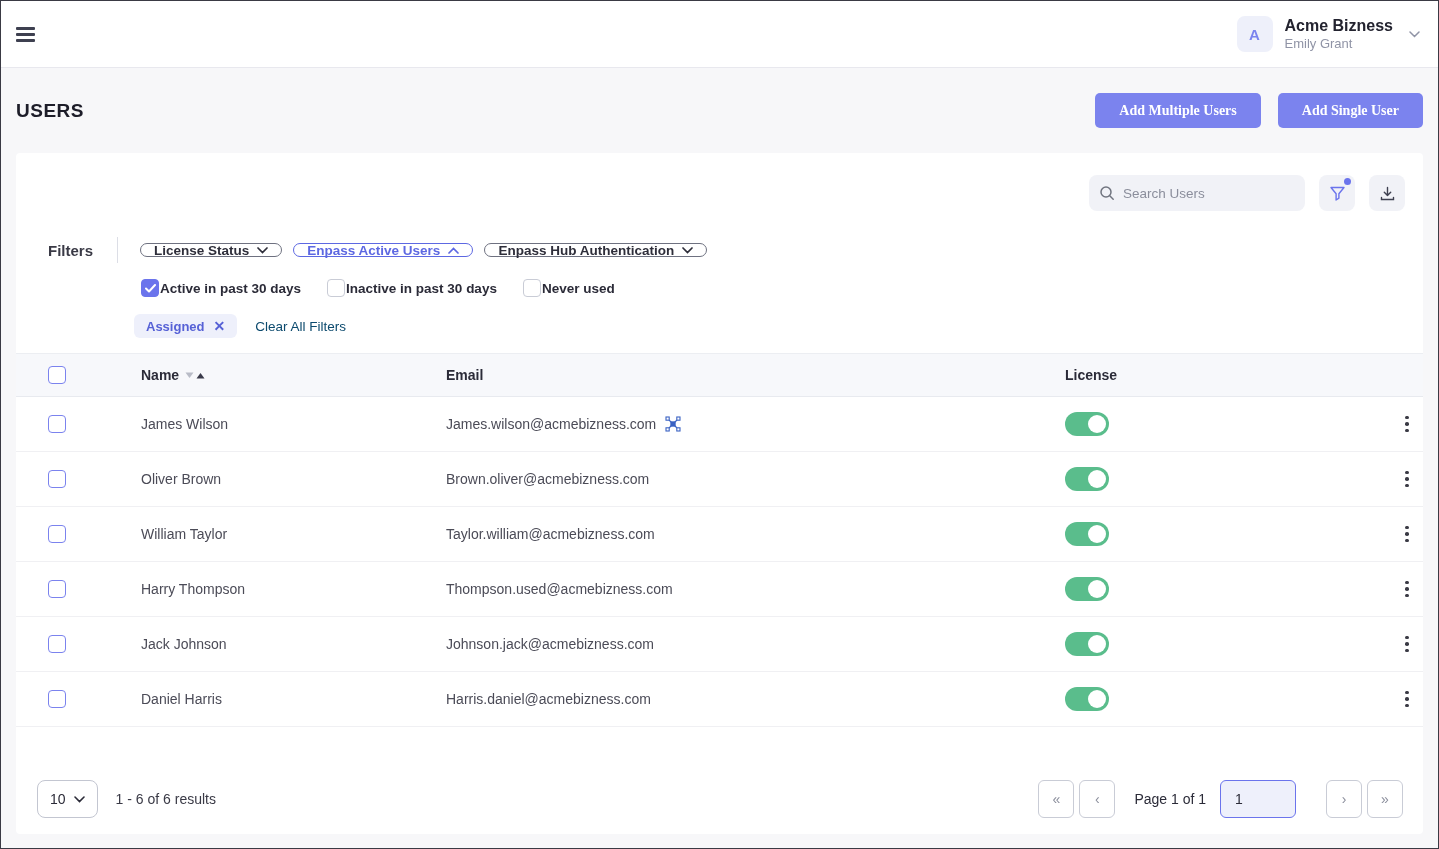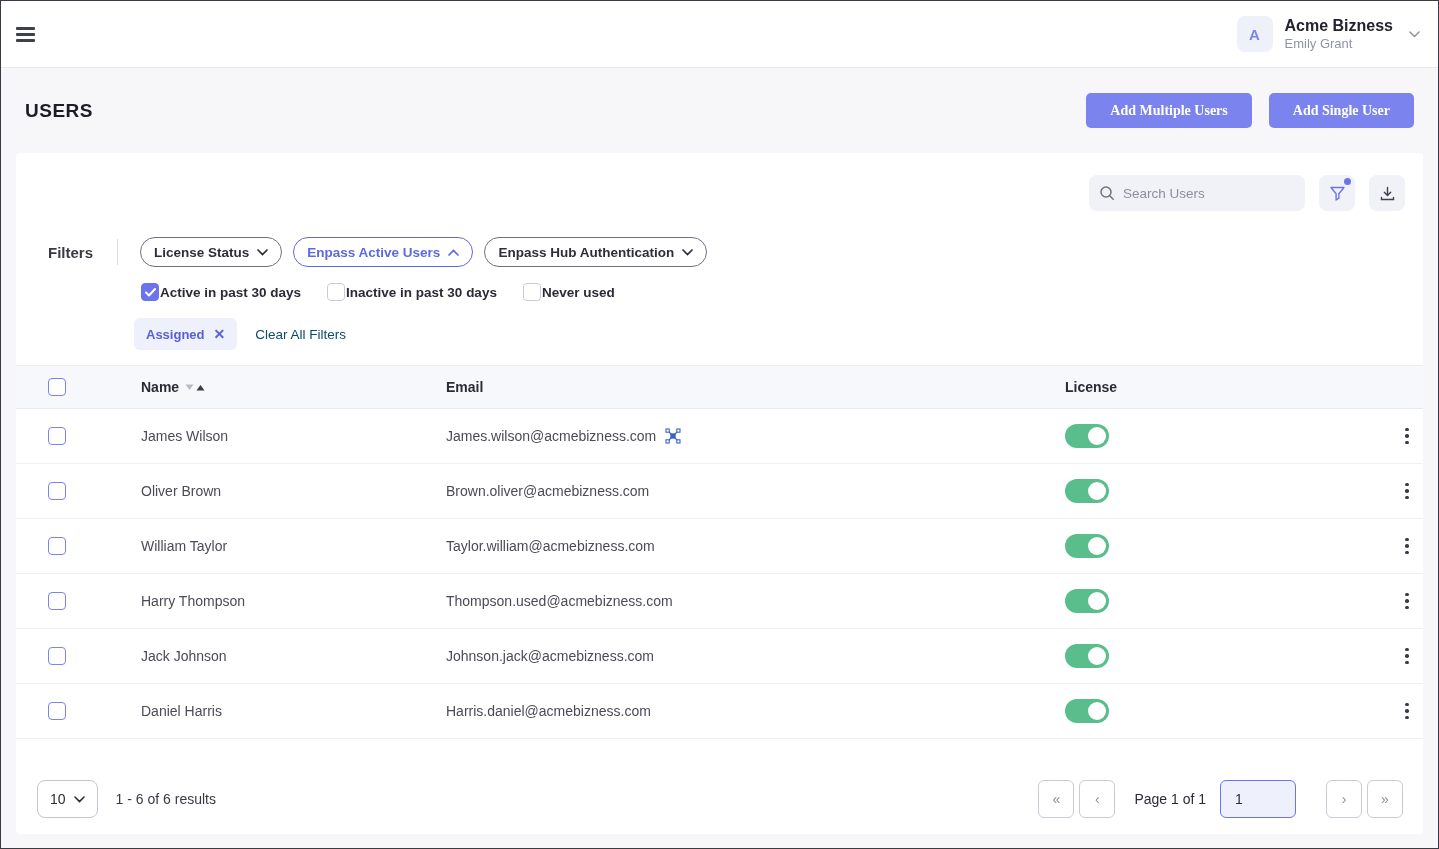--- a/index.html
+++ b/index.html
@@ -24,21 +24,21 @@
     width:36px; height:36px; border-radius:8px; background:#eef0fa;
     color:#7b83ee; font-weight:700; font-size:15px;
     display:flex; align-items:center; justify-content:center;
   }
   .acct-company{ font-size:16px; font-weight:700; color:#23232f; line-height:1.25;}
   .acct-user{ font-size:13px; color:#9094a6; line-height:1.25;}
   .acct-chevron{ color:#9094a6; margin-left:4px; }
   
   .page-head{
     height:85px; display:flex; align-items:center; justify-content:space-between;
-    padding:0 24px;
+    padding:0 15px;
   }
   .page-title{ font-size:19px; font-weight:800; letter-spacing:.5px; color:#1d1d29;}
   .head-actions{ display:flex; gap:17px; }
   .btn-primary{
     background:#7b83ee; color:#fff; border:none; border-radius:5px;
     font-family:Liberation Serif, serif; font-size:14px; font-weight:700;
     height:35px; padding:0 24px; cursor:pointer;text-align:center;
   }
   
   .card{
@@ -66,41 +66,41 @@
   .filter-dot{
     position:absolute; top:3px; right:4px; width:7px; height:7px;
     border-radius:50%; background:#6b74ec;
   }
   
   .filters-row{ display:flex; align-items:center; margin:26px 0 0 32px; }
   .filters-label{ font-size:15px; font-weight:700; color:#3a3a46; }
   .vdiv{ width:1px; height:26px; background:#dcdee6; margin:0 22px 0 24px; }
   .dd-group{ display:flex; gap:11px; }
   .dd{
-    height:30px; background:#fff; border:1px solid #6e7180; border-radius:15px;
+    height:14px; background:#fff; border:1px solid #6e7180; border-radius:15px;
     padding:0 13px; display:flex; align-items:center; gap:8px;
     font-family:inherit; font-size:13.5px; font-weight:700; color:#2e2e3a; cursor:pointer;
   }
   .dd svg{ color:#2e2e3a; }
   .dd.dd-active{ border-color:#5d68e2; color:#5d68e2; }
   .dd.dd-active svg{ color:#5d68e2; }
   
   .options-row{ display:flex; align-items:center; gap:26px; margin:16px 0 0 125px; }
   .opt{ display:flex; align-items:center; gap:1px; cursor:pointer;
     font-size:13.5px; font-weight:700; color:#2b2b38; }
   .cbox{
     width:18px; height:18px; border-radius:4px; border:1.5px solid #7b83ee;
     background:#fff; display:flex; align-items:center; justify-content:center; flex:none;
   }
   .cbox.checked{ background:#6b74ec; border-color:#6b74ec; }
   .opt .cbox:not(.checked){ border-color:#c9ccd6; }
   
   .chips-row{ display:flex; align-items:center; gap:18px; margin:17px 0 0 118px; }
   .chip{
-    background:#eef0fb; color:#5661d6; border-radius:6px; height:32px;
+    background:#eef0fb; color:#5661d6; border-radius:6px; height:24px;
     display:flex; align-items:center; gap:9px; padding:0 12px;
     font-size:13px; font-weight:700; cursor:pointer;
   }
   .chip-x{ font-size:14px; line-height:1; color:#5661d6; }
   .clear-link{ color:#0c4a6e; font-size:13.5px; font-weight:500; cursor:pointer; text-decoration:none;}
   
   .table{ margin-top:15px; }
   .trow{
     display:grid; grid-template-columns:125px 305px 619px 254px 1fr;
     align-items:center; height:55px; border-bottom:1px solid #f0f0f3;

